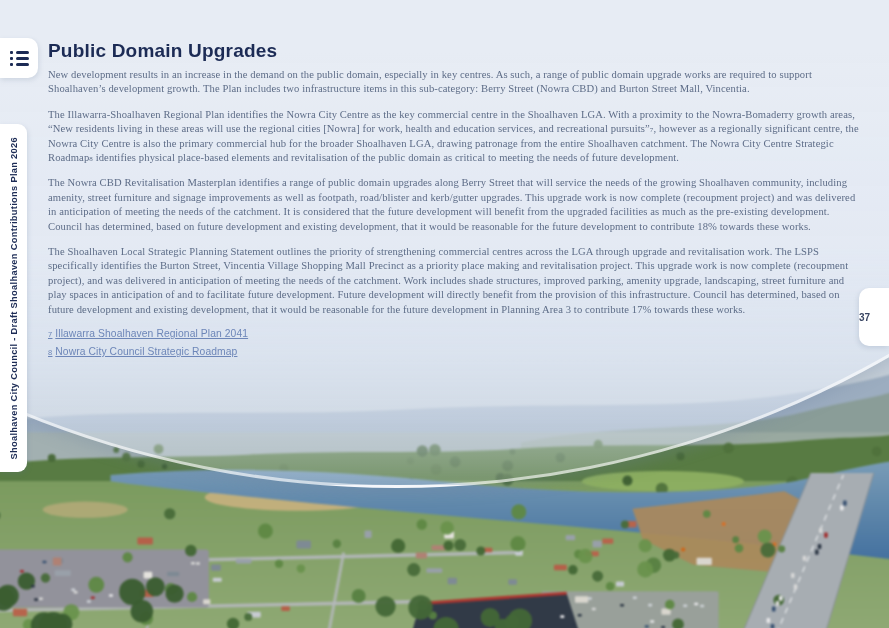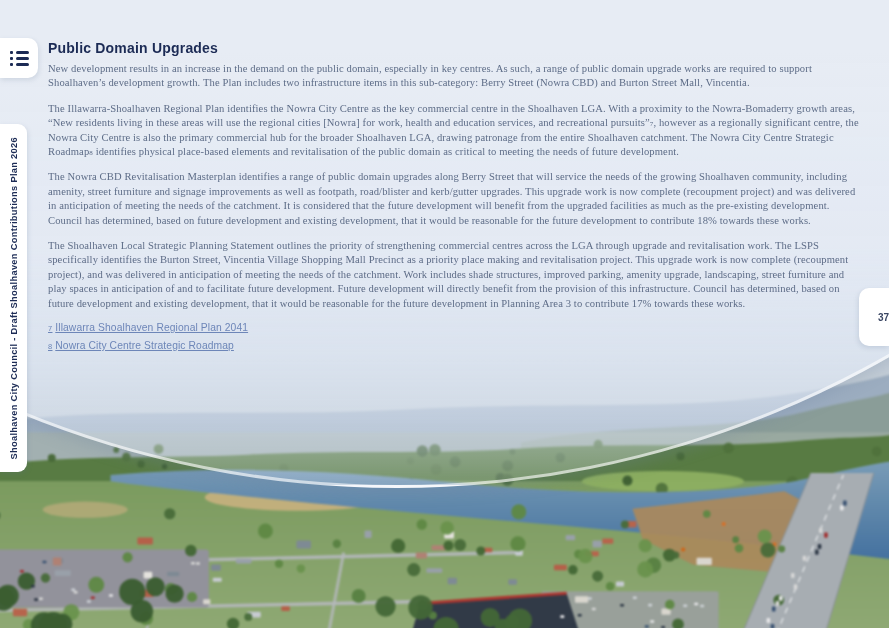--- a/index.html
+++ b/index.html
@@ -22,21 +22,21 @@
       rgba(228,234,244,0.97) 88%,
       rgba(223,231,243,0.82) 93.5%,
       rgba(220,229,243,0.50) 97.2%,
       rgba(228,235,246,0.22) 100%);
     border:3px solid rgba(255,255,255,0.6);
     box-shadow:0 6px 14px rgba(110,130,160,0.25);
   }
   
   .content{position:absolute;z-index:3;left:48px;top:40px;width:812px;}
   h1.page-title{
-    margin:0 0 6px 0;font-size:14px;font-weight:bold;color:#1c2b55;letter-spacing:.2px;
+    margin:0 0 6px 0;font-size:19px;font-weight:bold;color:#1c2b55;letter-spacing:.2px;
   }
   .content p{
     margin:0 0 11px 0;font-size:10.6px;line-height:1.36;color:#5d6c87;letter-spacing:.1px;font-family:Liberation Serif, serif;
   }
   .fnref{font-size:7px;}
   .footnotes{margin-top:10px;}
   .footnotes a{
     display:table;color:#6d86b8;text-decoration:underline;font-size:10.3px;
     margin:0 0 7px 0;letter-spacing:.1px;cursor:pointer;
   }
@@ -60,21 +60,21 @@
   }
   .side-tab .vtext{
     writing-mode:vertical-rl;transform:rotate(180deg);
     font-size:9.3px;font-weight:bold;color:#1c2b55;letter-spacing:.3px;white-space:nowrap;
   }
   
   .page-tab{
     position:absolute;z-index:4;right:0;top:288px;width:30px;height:58px;
     background:#ffffff;border-radius:10px 0 0 10px;
     box-shadow:-1px 2px 5px rgba(90,110,140,0.18);
-    display:flex;align-items:center;justify-content:flex-end;
+    display:flex;align-items:center;justify-content:flex-start;
     font-size:10px;font-weight:bold;color:#3a4663;
   }
 </style>
 </head>
 <body>
 
 <div class="photo">
   <svg viewBox="0 0 889 628" preserveAspectRatio="none">
     <defs>
       <linearGradient id="hazeG" x1="0" y1="0" x2="0" y2="1">
@@ -346,16 +346,16 @@
       <p><span>The Nowra CBD Revitalisation Masterplan identifies a range of public domain upgrades along Berry Street that will service the needs of the growing Shoalhaven community, including amenity, street furniture and signage improvements as well as footpath, road/blister and kerb/gutter upgrades. This upgrade work is now complete (recoupment project) and was delivered in anticipation of meeting the needs of the catchment. It is considered that the future development will benefit from the upgraded facilities as much as the pre-existing development. Council has determined, based on future development and existing development, that it would be reasonable for the future development to contribute 18% towards these works.</span></p>
       <p><span>The Shoalhaven Local Strategic Planning Statement outlines the priority of strengthening commercial centres across the LGA through upgrade and revitalisation work. The LSPS specifically identifies the Burton Street, Vincentia Village Shopping Mall Precinct as a priority place making and revitalisation project. This upgrade work is now complete (recoupment project), and was delivered in anticipation of meeting the needs of the catchment. Work includes shade structures, improved parking, amenity upgrade, landscaping, street furniture and play spaces in anticipation of and to facilitate future development. Future development will directly benefit from the provision of this infrastructure. Council has determined, based on future development and existing development, that it would be reasonable for the future development in Planning Area 3 to contribute 17% towards these works.</span></p>
     </div>
   <div class="footnotes">
       <a>
         <span class="fn-marker">7</span>
         <span>Illawarra Shoalhaven Regional Plan 2041</span>
       </a>
       <a>
         <span class="fn-marker">8</span>
-        <span>Nowra City Centre Strategic Roadmap</span>
+        <span>Nowra City Council Strategic Roadmap</span>
       </a>
     </div>
 </div>
 
 </body></html>

